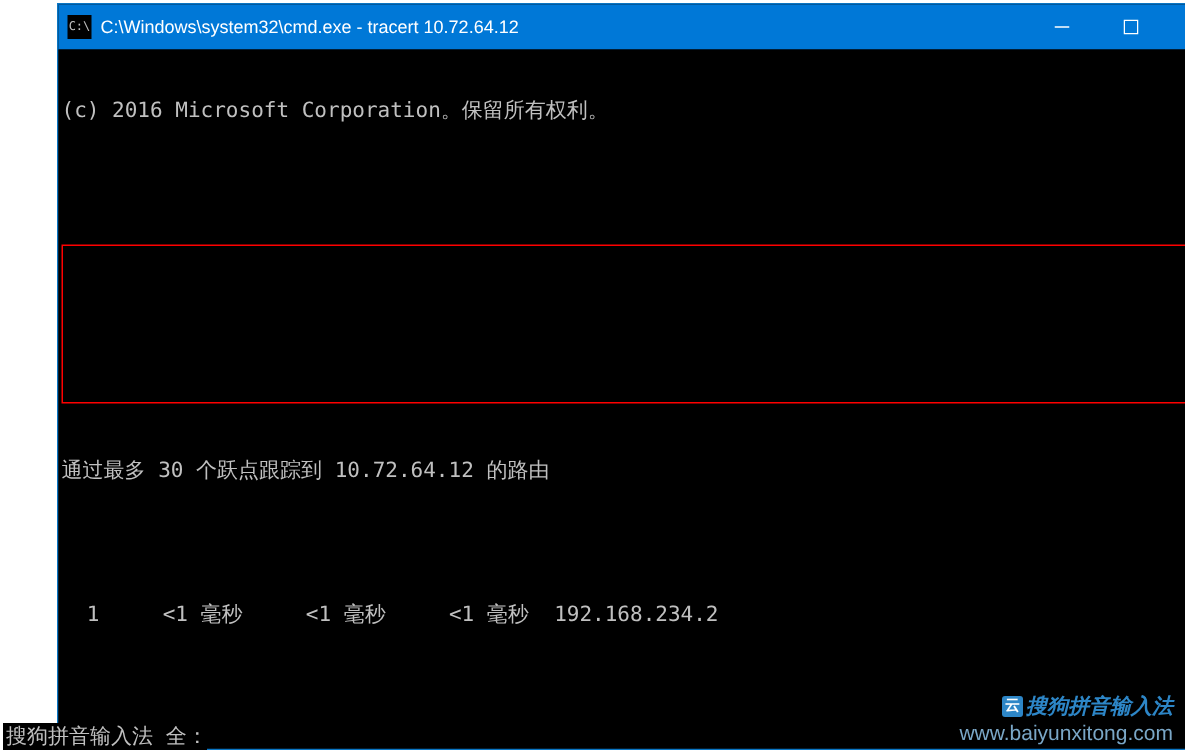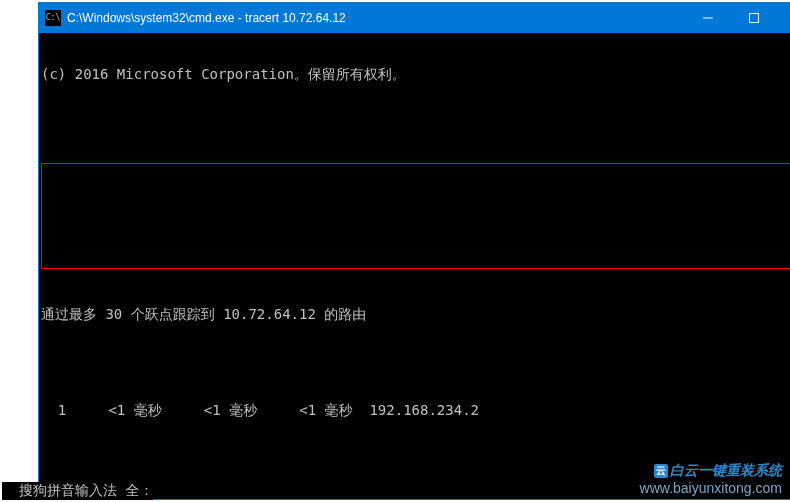--- a/index.html
+++ b/index.html
@@ -84,21 +84,21 @@
   .box1 { left: 2px; top: 130px; width: 780px; height: 106px; }
   .ime-bar {
     position: absolute;
     left: 2px;
     bottom: 2px;
     height: 18px;
     background: #000;
     color: #c0c0c0;
     font-size: 14px;
     font-family: "NSimSun","SimSun",monospace;
-    padding-left: 17px;
+    padding-left: 2px;
   }
   .watermark {
     position: absolute;
     right: 8px;
     bottom: 6px;
     text-align: right;
     font-family: "Microsoft YaHei", sans-serif;
     pointer-events: none;
   }
   .watermark .l1 {
@@ -163,15 +163,15 @@
 
     <div class="redbox box1"></div>
   </div>
 </div>
 
 <div class="ime-bar">
   <span>搜狗拼音输入法 全：</span>
 </div>
 
 <div class="watermark">
-  <div class="l1"><span class="logo">云</span><span>白云一键重装系统</span></div>
+  <div class="l1"><span class="logo">云</span><span>搜狗拼音输入法</span></div>
   <div class="l2">www.baiyunxitong.com</div>
 </div>
 
 </body></html>

